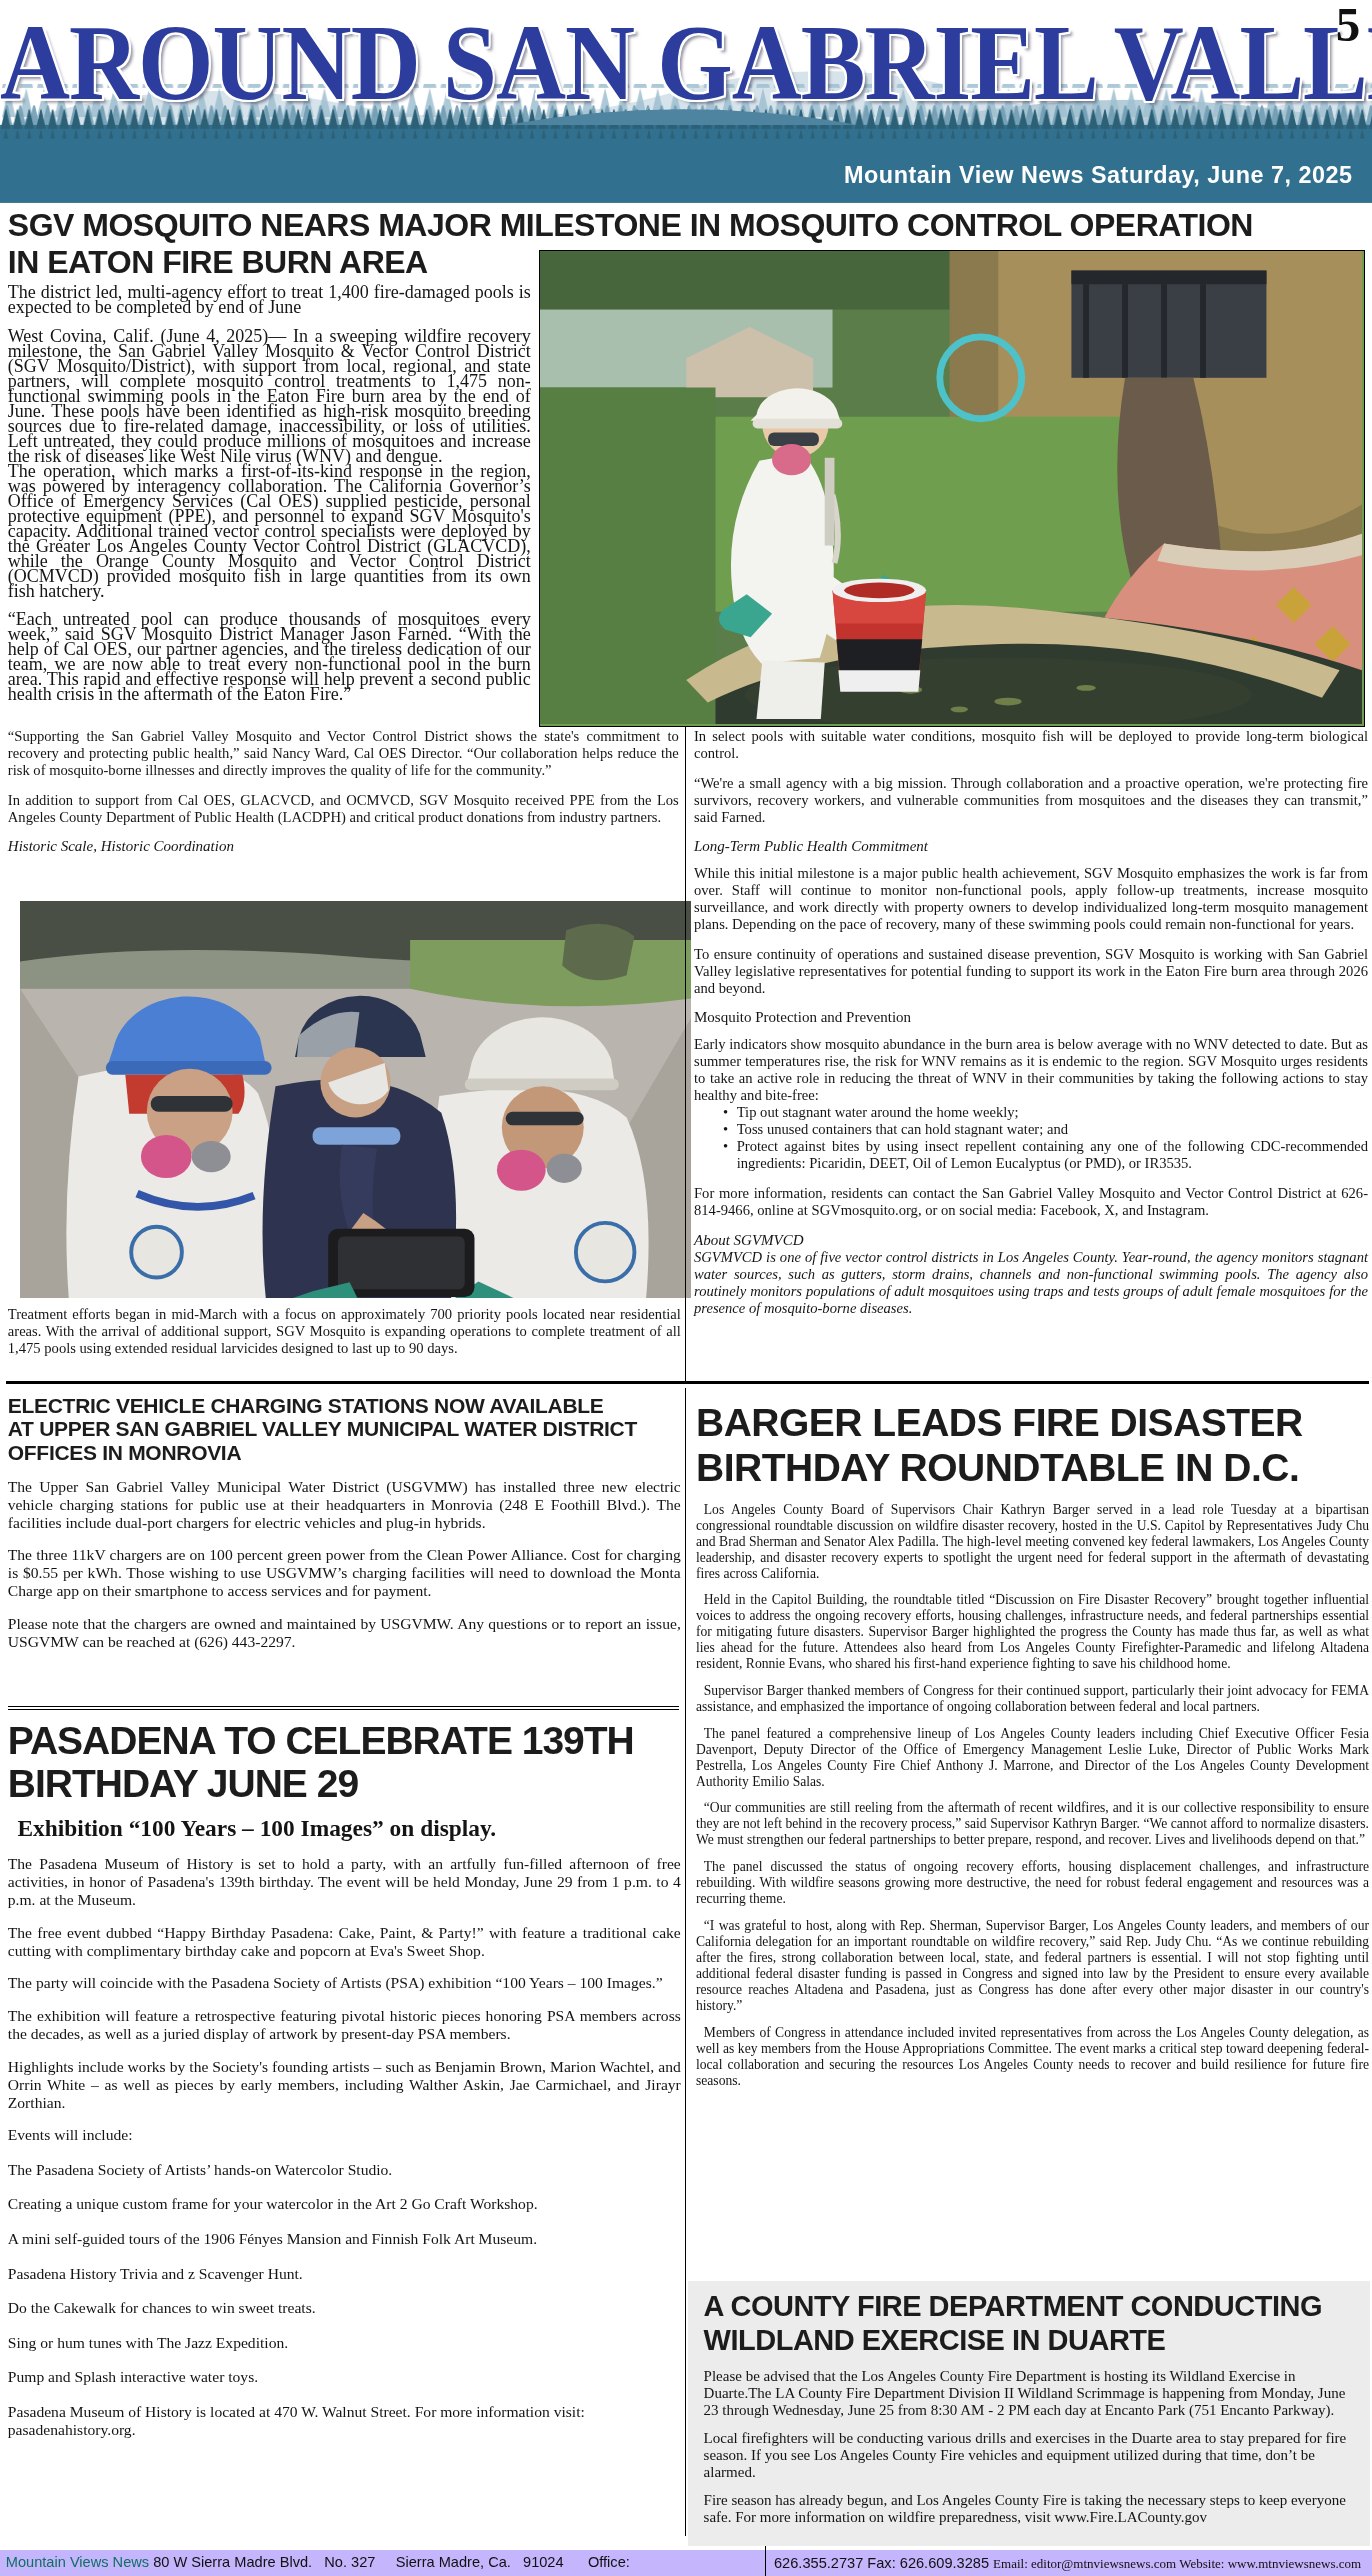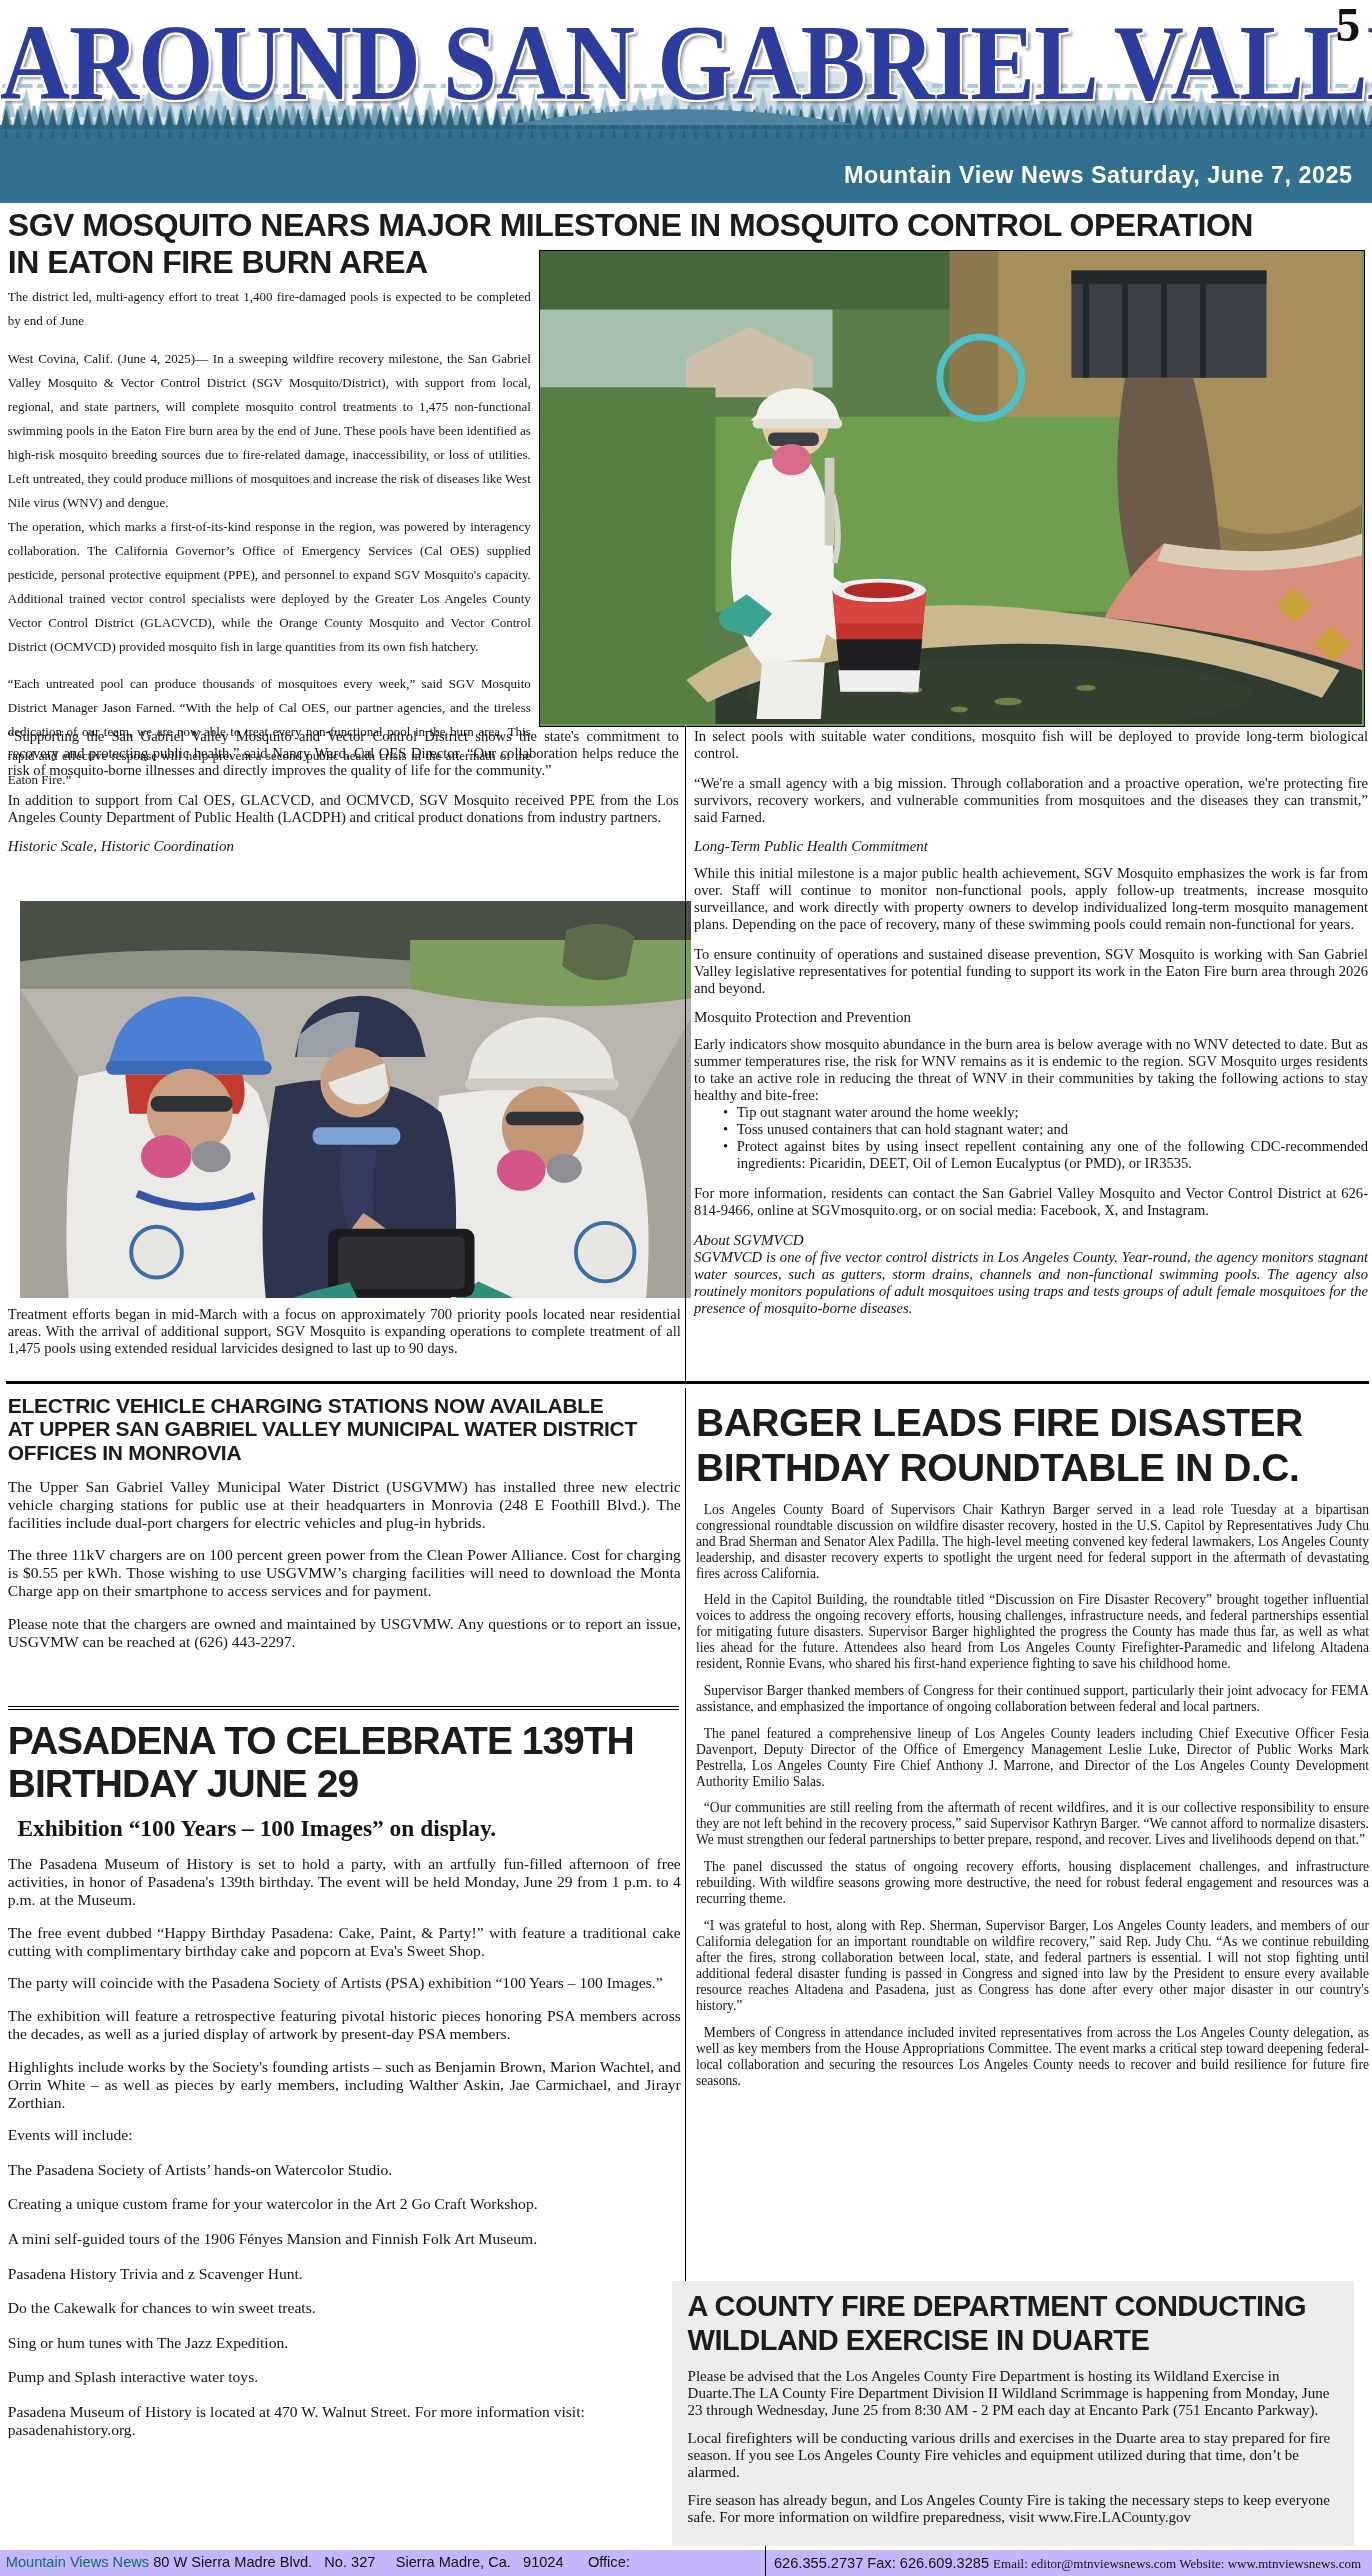--- a/index.html
+++ b/index.html
@@ -14,21 +14,21 @@
     text-shadow:-1.9px 0 #fff,1.9px 0 #fff,0 -1.9px #fff,0 1.9px #fff,-1.9px -1.9px #fff,1.9px 1.9px #fff,-1.9px 1.9px #fff,1.9px -1.9px #fff,3.9px 3.9px 2.9px rgba(60,60,90,.55);}
   #page-number{position:absolute;right:11.7px;top:0px;font-family:"Liberation Serif",serif;
     font-size:49px;font-weight:bold;color:#111;line-height:1;}
   #dateline{position:absolute;right:19.5px;top:162px;font-family:"Liberation Sans",sans-serif;
     font-weight:bold;font-size:23.4px;color:#fff;letter-spacing:0.5px;}
   
   .headline{font-family:"Liberation Sans",sans-serif;font-weight:bold;color:#1c1c1c;letter-spacing:-0.5px;}
   #lead-headline{position:absolute;left:7.8px;top:207px;width:1361px;font-size:32px;line-height:37px;}
   
   .serifcol{font-family:"Liberation Serif",serif;color:#151515;text-align:justify;}
-  #lead-col1{position:absolute;left:7.8px;top:285px;width:523px;font-size:13px;line-height:24px;}
+  #lead-col1{position:absolute;left:7.8px;top:285px;width:523px;font-size:18px;line-height:15px;}
   #lead-col1 p{margin:0 0 13.6px 0;}
   #lead-col1 p.nogap{margin-bottom:0;}
   #lead-col1b{position:absolute;left:7.8px;top:728px;width:671px;font-size:14.6px;line-height:17px;}
   #lead-col1b p{margin:0 0 12.7px 0;}
   #lead-col2{position:absolute;left:694px;top:728px;width:674px;font-size:14.6px;line-height:17px;}
   #lead-col2 p{margin:0 0 12.7px 0;}
   .subhead-italic{font-style:italic;font-weight:normal;font-size:15px;margin:3.9px 0 9.7px 0;}
   .subhead-plain{font-size:15px;margin:3.9px 0 9.7px 0;}
   #lead-col2 ul{list-style:none;margin:0 0 12.7px 0;padding:0 0 0 33px;}
   #lead-col2 li{position:relative;margin:0;padding:0 0 0 9.7px;}
@@ -50,21 +50,21 @@
   #ev-article p{margin:0 0 14.6px 0;font-size:15.6px;line-height:18px;text-align:justify;}
   #pas-article{position:absolute;left:7.8px;top:1719px;width:673px;}
   #pas-headline{font-size:39px;line-height:43px;letter-spacing:-1px;margin-bottom:9.7px;}
   #pas-subhead{font-family:"Liberation Serif",serif;font-weight:bold;font-size:23.4px;margin:0 0 13.6px 9.7px;}
   #pas-article p.body{margin:0 0 14.6px 0;font-size:15.6px;line-height:18px;text-align:justify;}
   #pas-article p.event{margin:0 0 16.6px 0;font-size:15.6px;line-height:18px;text-align:left;}
   
   #barger-article{position:absolute;left:696px;top:1400px;width:673px;}
   #barger-headline{font-size:39px;line-height:45px;letter-spacing:-0.5px;margin-bottom:11.7px;}
   #barger-article p{margin:0 0 10.7px 0;font-size:13.6px;line-height:16px;text-align:justify;text-indent:7.8px;}
-  #duarte-box{position:absolute;left:672px;top:2281px;width:682px;box-sizing:border-box;
+  #duarte-box{position:absolute;left:688px;top:2281px;width:682px;box-sizing:border-box;
     background:#ececec;padding:7.8px 13.6px 9.7px 15.6px;}
   #duarte-headline{font-size:29px;line-height:34px;letter-spacing:-0.5px;margin-bottom:11.7px;}
   #duarte-box p{margin:0 0 10.7px 0;font-size:15px;line-height:17px;text-align:left;}
   
   #footer{position:absolute;left:0;top:2550px;width:1372px;height:26px;background:#c4b5fd;}
   #footer-left{position:absolute;left:5.8px;top:3.9px;font-family:"Liberation Sans",sans-serif;font-size:14.6px;color:#111;white-space:pre;}
   #footer-name{color:#0e6f63;}
   #footer-right{position:absolute;left:774px;top:3.9px;white-space:nowrap;}
   #footer-phone{font-family:"Liberation Sans",sans-serif;font-size:14.6px;color:#111;}
   #footer-contact{font-family:"Liberation Serif",serif;font-size:13px;color:#111;}

